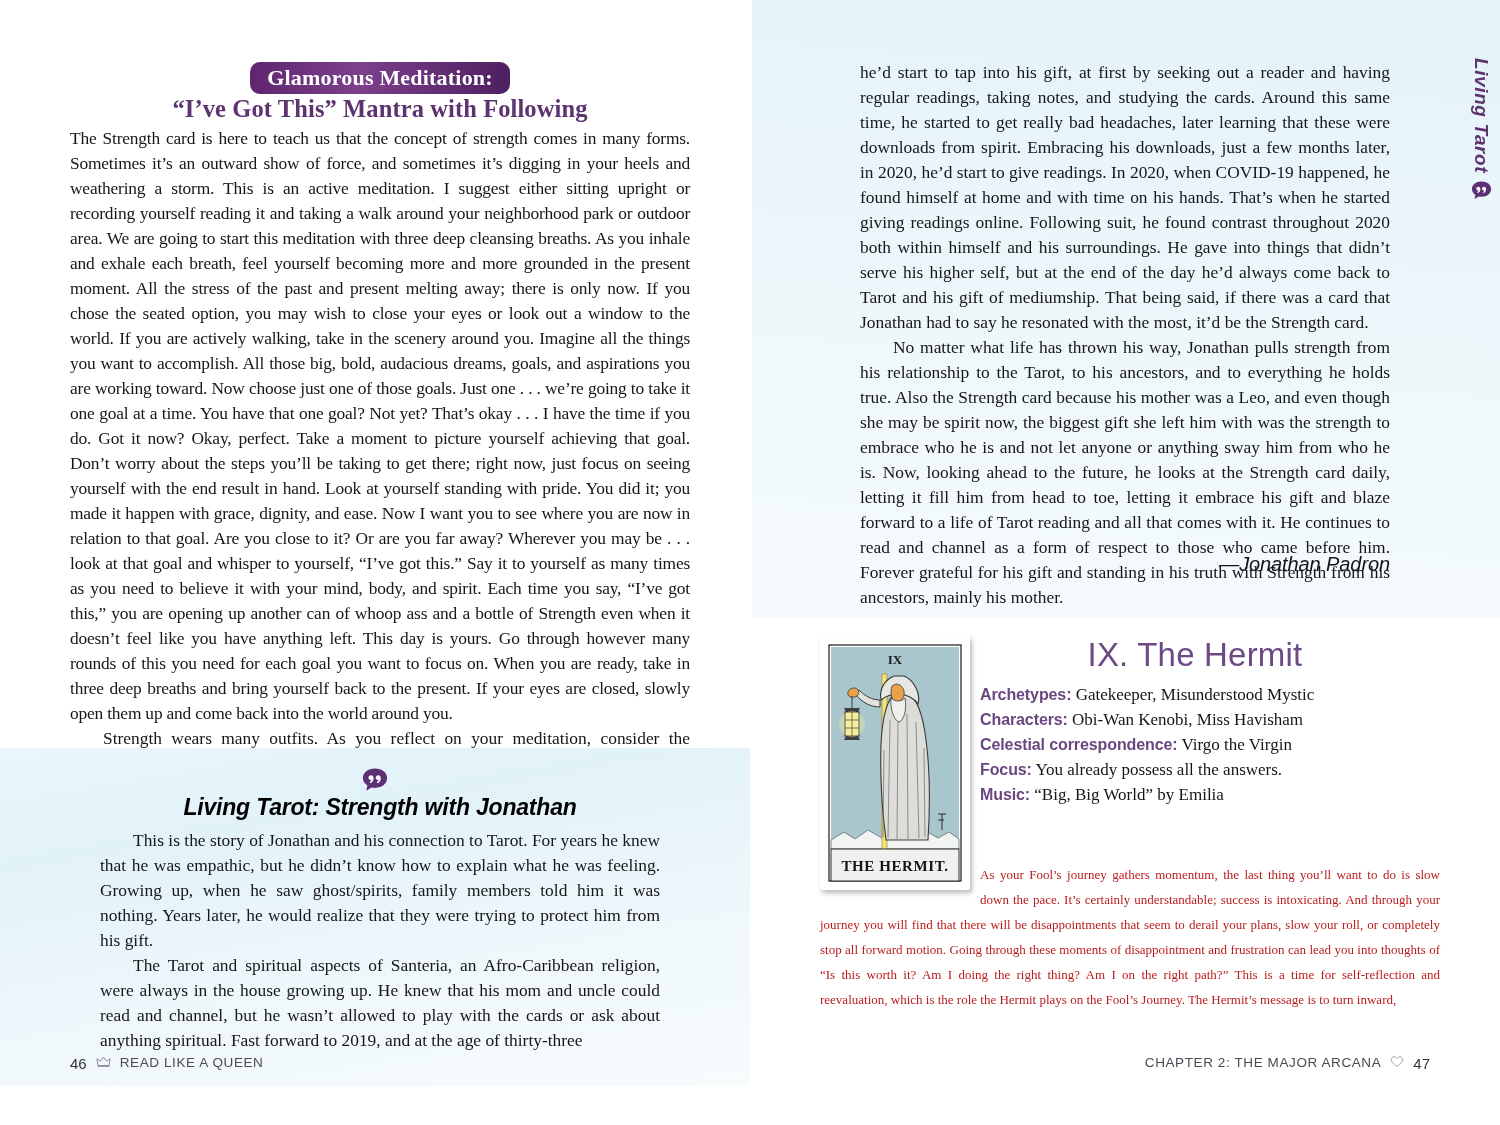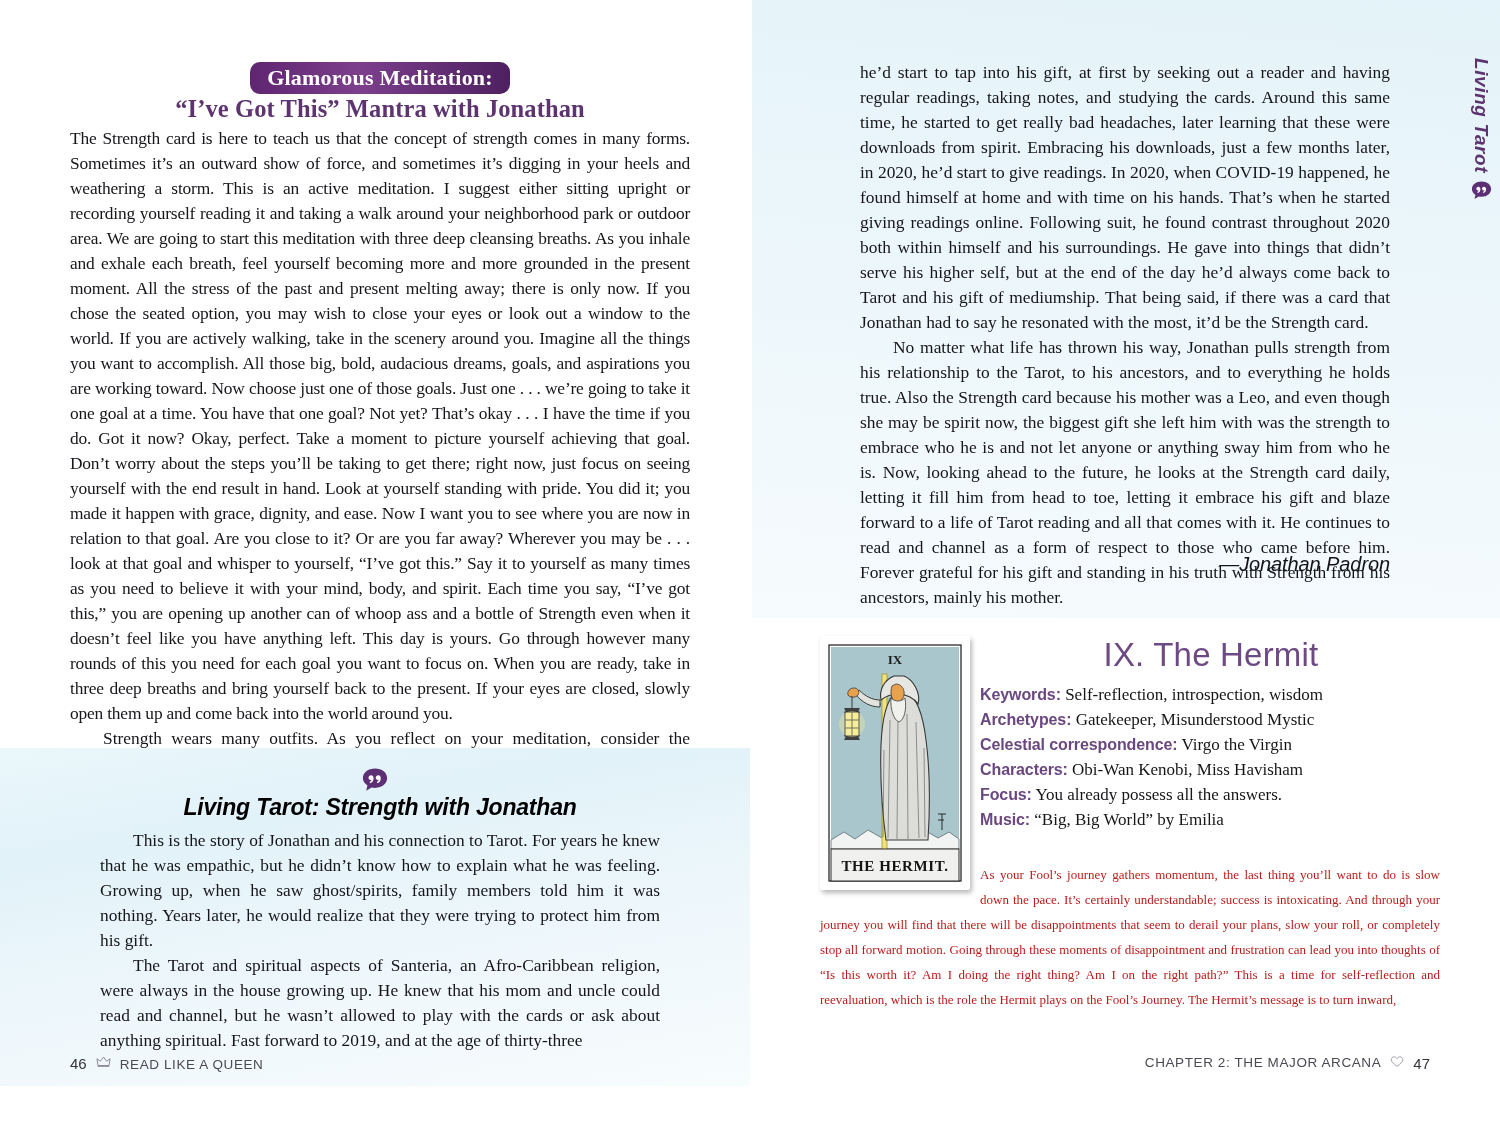--- a/index.html
+++ b/index.html
@@ -62,21 +62,21 @@
   .lt-heading{
     position:absolute;left:70px;top:793px;width:620px;text-align:center;
     font-family:"Liberation Sans", sans-serif;
     font-style:italic;font-weight:700;font-size:23px;line-height:28px;
     color:#000000;letter-spacing:-0.2px;
   }
   .lt-body{position:absolute;left:100px;top:828px;width:560px;}
 
   .footer-left{
     position:absolute;left:70px;top:1055px;
-    display:flex;align-items:flex-end;gap:9px;
+    display:flex;align-items:flex-start;gap:9px;
     font-family:"Liberation Sans", sans-serif;
     font-size:13.5px;letter-spacing:0.6px;color:#4a4a55;
   }
   .footer-left .pg{font-size:15px;color:#32323c;letter-spacing:0;}
 
   
   .page-right{position:absolute;left:750px;top:0;width:750px;height:1125px;}
 
   .living-box-right{
     position:absolute;left:2px;top:0px;width:748px;height:618px;
@@ -97,21 +97,21 @@
     writing-mode:vertical-rl;
     font-family:"Liberation Sans", sans-serif;
     font-style:italic;font-weight:700;font-size:19px;
     color:#5d3470;letter-spacing:0.6px;
   }
 
   
   .hermit-title{
     position:absolute;left:975px;top:636px;width:440px;text-align:center;
     font-family:"Liberation Sans", sans-serif;
-    font-size:33px;font-weight:400;color:#6d4a83;letter-spacing:0.2px;padding-left:16px;
+    font-size:33px;font-weight:400;color:#6d4a83;letter-spacing:0.2px;
   }
   .hermit-attrs{
     position:absolute;left:980px;top:682px;width:450px;
   }
   .attr-line{
     font-family:"Liberation Serif", serif;
     font-size:17px;line-height:25.1px;color:#161619;white-space:nowrap;
   }
   .attr-line b{
     font-family:"Liberation Sans", sans-serif;
@@ -147,21 +147,21 @@
 <body>
 
 <div class="spread">
 
   <div class="page-left">
 
     <div class="meditation-banner">
       <span>Glamorous Meditation:</span>
     </div>
 
-    <div class="meditation-sub">“I’ve Got This” Mantra with Jonathan</div>
+    <div class="meditation-sub">“I’ve Got This” Mantra with Following</div>
 
     <div class="left-col">
       <p class="body-p tight">The Strength card is here to teach us that the concept of strength comes in many forms. Sometimes it’s an outward show of force, and sometimes it’s digging in your heels and weathering a storm. This is an active meditation. I suggest either sitting upright or recording yourself reading it and taking a walk around your neighborhood park or outdoor area. We are going to start this meditation with three deep cleansing breaths. As you inhale and exhale each breath, feel yourself becoming more and more grounded in the present moment. All the stress of the past and present melting away; there is only now. If you chose the seated option, you may wish to close your eyes or look out a window to the world. If you are actively walking, take in the scenery around you. Imagine all the things you want to accomplish. All those big, bold, audacious dreams, goals, and aspirations you are working toward. Now choose just one of those goals. Just one . . . we’re going to take it one goal at a time. You have that one goal? Not yet? That’s okay . . . I have the time if you do. Got it now? Okay, perfect. Take a moment to picture yourself achieving that goal. Don’t worry about the steps you’ll be taking to get there; right now, just focus on seeing yourself with the end result in hand. Look at yourself standing with pride. You did it; you made it happen with grace, dignity, and ease. Now I want you to see where you are now in relation to that goal. Are you close to it? Or are you far away? Wherever you may be . . . look at that goal and whisper to yourself, “I’ve got this.” Say it to yourself as many times as you need to believe it with your mind, body, and spirit. Each time you say, “I’ve got this,” you are opening up another can of whoop ass and a bottle of Strength even when it doesn’t feel like you have anything left. This day is yours. Go through however many rounds of this you need for each goal you want to focus on. When you are ready, take in three deep breaths and bring yourself back to the present. If your eyes are closed, slowly open them up and come back into the world around you.</p>
       <p class="body-p indent">Strength wears many outfits. As you reflect on your meditation, consider the following story on Strength from my friend Jonathan . . . please read on.</p>
     </div>
 
     <div class="living-box-left"></div>
 
     <div class="quote-bubble">
       <svg viewBox="0 0 26 24" width="26" height="24" aria-hidden="true">
@@ -207,34 +207,30 @@
           <path d="M9.1 7.3c-1.5 0-2.6 1.0-2.6 2.4 0 1.3 0.9 2.2 2.2 2.2 0.3 0 0.6 0 0.8-0.1-0.2 1-0.9 1.8-1.9 2.2l0.6 1.3c2.1-0.8 3.4-2.6 3.4-4.9 0-1.9-1.1-3.1-2.5-3.1zm7.2 0c-1.5 0-2.6 1.0-2.6 2.4 0 1.3 0.9 2.2 2.2 2.2 0.3 0 0.6 0 0.8-0.1-0.2 1-0.9 1.8-1.9 2.2l0.6 1.3c2.1-0.8 3.4-2.6 3.4-4.9 0-1.9-1.1-3.1-2.5-3.1z" fill="#ffffff"></path>
         </svg>
       </span>
     </div>
   </div>
 
   <div class="hermit-title">IX. The Hermit</div>
 
   <div class="hermit-attrs">
     <div class="attr-line">
-      <b>Keywords:</b>
-      <span>Self-reflection, introspection, wisdom</span>
-    </div>
-    <div class="attr-line">
       <b>Archetypes:</b>
       <span>Gatekeeper, Misunderstood Mystic</span>
     </div>
     <div class="attr-line">
+      <b>Characters:</b>
+      <span>Obi-Wan Kenobi, Miss Havisham</span>
+    </div>
+    <div class="attr-line">
       <b>Celestial correspondence:</b>
       <span>Virgo the Virgin</span>
-    </div>
-    <div class="attr-line">
-      <b>Characters:</b>
-      <span>Obi-Wan Kenobi, Miss Havisham</span>
     </div>
     <div class="attr-line">
       <b>Focus:</b>
       <span>You already possess all the answers.</span>
     </div>
     <div class="attr-line">
       <b>Music:</b>
       <span>“Big, Big World” by Emilia</span>
     </div>
   </div>

